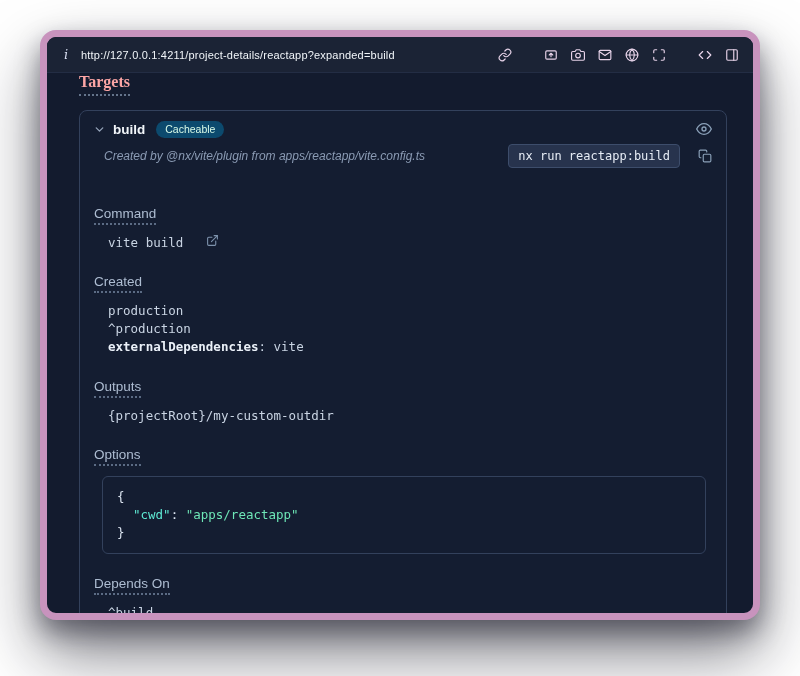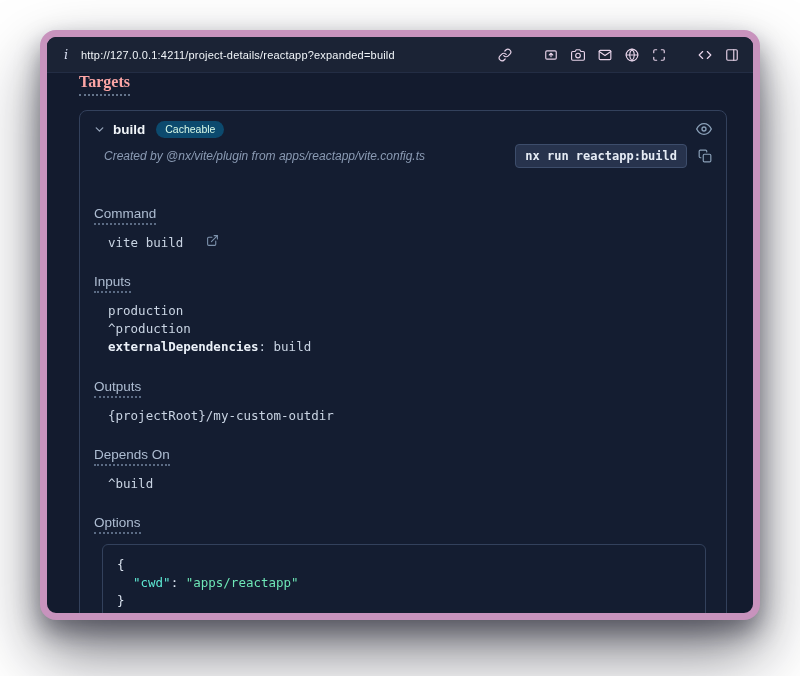--- a/index.html
+++ b/index.html
@@ -33,25 +33,25 @@
   .card-header { display:flex; align-items:center; gap:7px; padding:8px 12px 3px 13px; cursor:pointer; }
   .chevron { color:#94a3b8; display:flex; }
   .chevron svg { width:13px; height:13px; display:block; }
   .card-title { font-size:13.5px; font-weight:bold; color:#f1f5f9; }
   .badge { background:#0c4a6e; color:#d9fbe8; font-size:10.5px; padding:2.5px 9px; border-radius:10px; margin-left:4px; }
   .flex-spacer { flex:1; }
   .icon-btn { background:none; border:none; color:#8aa0b8; cursor:pointer; padding:2px; }
   .icon-btn svg { width:16px; height:16px; display:block; }
   .icon-btn.small svg { width:14px; height:14px; }
 
-  .card-subheader { display:flex; align-items:center; padding:2px 12px 10px 24px; gap:9px; }
+  .card-subheader { display:flex; align-items:center; padding:2px 12px 10px 24px; gap:16px; }
   .created-by { font-size:12px; font-style:italic; color:#8b9bb4; flex:1; }
   .run-chip {
     font-family:"DejaVu Sans Mono",monospace; font-size:12px; color:#e6ecf5;
-    background:#27334d; border:1px solid #3d4d6b; padding:4px 9px; border-radius:4px; cursor:pointer;font-weight:bold;
+    background:#27334d; border:1px solid #3d4d6b; padding:4px 9px; border-radius:4px; cursor:pointer;
   }
 
   .card-body { padding:6px 20px 14px 14px; }
   .section { margin-top:20px; }
   .section-label {
     font-size:13.5px; color:#aebdd2; display:inline-block; font-weight:500;
     border-bottom:2px dotted #5b6b84; padding-bottom:2px;
   }
   .section-content { margin:9px 0 2px 14px; font-family:"DejaVu Sans Mono",monospace; font-size:12.5px; color:#c9d4e3; }
   .mono-line { line-height:1.45; }
@@ -174,51 +174,51 @@
                 <svg viewBox="0 0 24 24" fill="none" stroke="currentColor" stroke-width="2" stroke-linecap="round" stroke-linejoin="round">
                   <path d="M18 13v6a2 2 0 0 1-2 2H5a2 2 0 0 1-2-2V8a2 2 0 0 1 2-2h6"></path>
                   <polyline points="15 3 21 3 21 9"></polyline>
                   <line x1="10" y1="14" x2="21" y2="3"></line>
                 </svg>
               </span>
           </div>
         </div>
 
         <div class="section">
-          <h2 class="section-label">Inputs</h2>
+          <h2 class="section-label">Created</h2>
           <div class="section-content">
             <div class="mono-line">production</div>
             <div class="mono-line">^production</div>
-            <div class="mono-line"><span class="bold-key">externalDependencies</span><span>: build</span></div>
+            <div class="mono-line"><span class="bold-key">externalDependencies</span><span>: vite</span></div>
           </div>
         </div>
 
         <div class="section">
           <h2 class="section-label">Outputs</h2>
           <div class="section-content">
             <div class="mono-line">{projectRoot}/my-custom-outdir</div>
-          </div>
-        </div>
-
-        <div class="section">
-          <h2 class="section-label">Depends On</h2>
-          <div class="section-content">
-            <div class="mono-line">^build</div>
           </div>
         </div>
 
         <div class="section">
           <h2 class="section-label">Options</h2>
           <div class="code-block">
             <div class="mono-line">{</div>
             <div class="mono-line code-indent"><span class="json-key">"cwd"</span><span>: </span><span class="json-string">"apps/reactapp"</span></div>
             <div class="mono-line">}</div>
           </div>
         </div>
 
+        <div class="section">
+          <h2 class="section-label">Depends On</h2>
+          <div class="section-content">
+            <div class="mono-line">^build</div>
+          </div>
+        </div>
+
       </div>
     </section>
 
     <section class="card serve-card">
       <div class="card-header">
 
         <span class="flex-spacer"></span>
 
       </div>
     </section>

